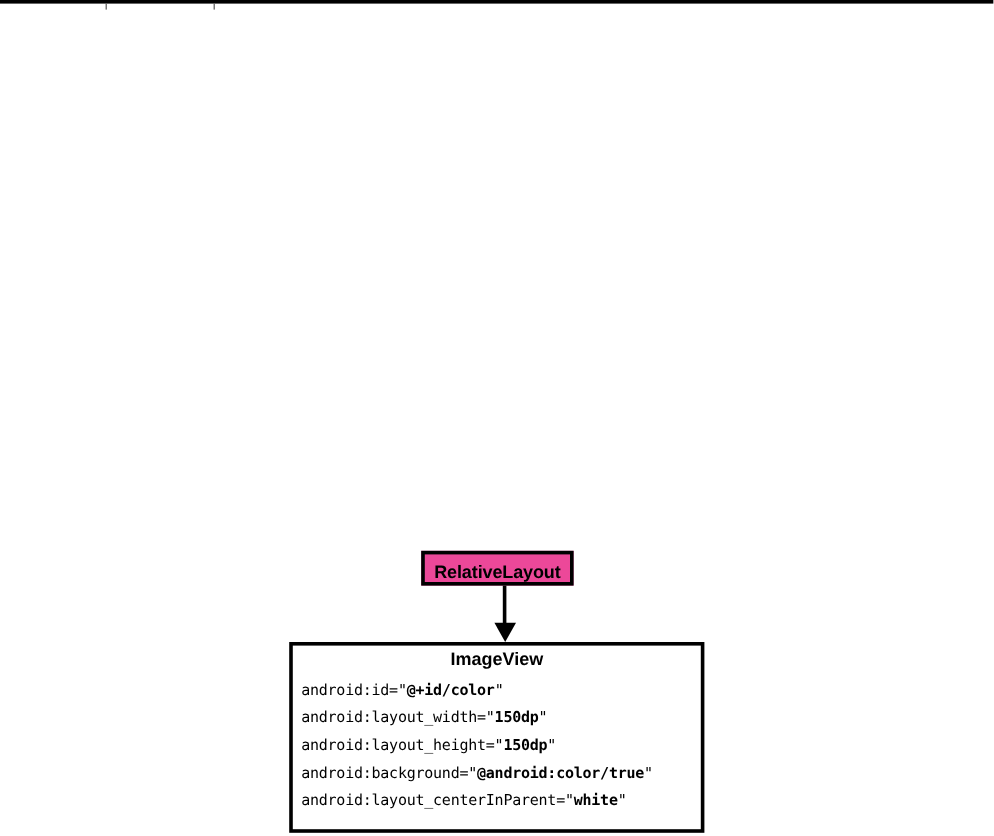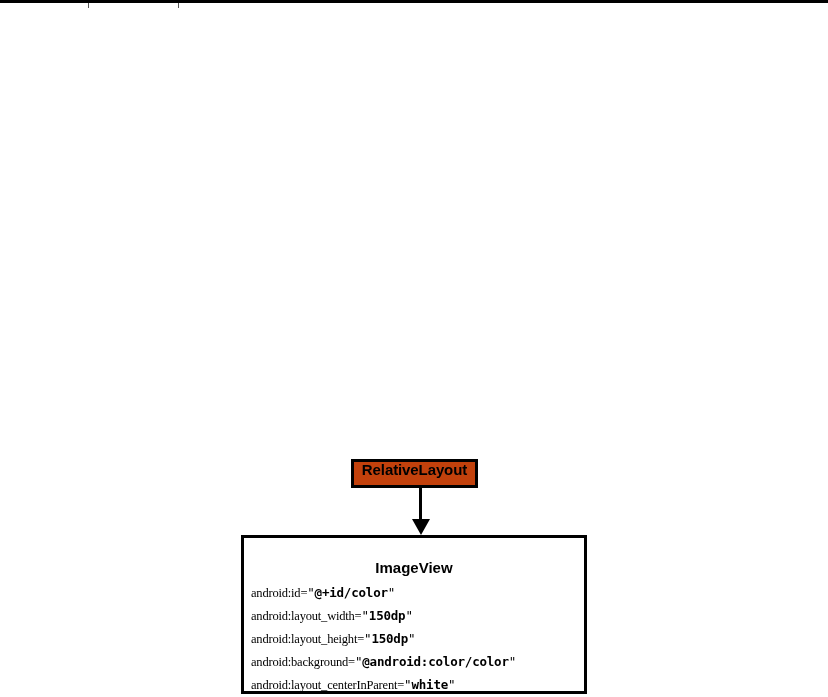--- a/index.html
+++ b/index.html
@@ -37,23 +37,23 @@
 
   
   .node-parent {
     position: absolute;
     left: 351px;
     top: 459px;
     width: 127px;
     height: 29px;
     box-sizing: border-box;
     border: 3px solid #000000;
-    background: #c2410c;
+    background: #ec4899;
     display: flex;
-    align-items: flex-start;
+    align-items: flex-end;
     justify-content: center;
   }
   .node-parent .node-title {
     font-size: 15px;
     font-weight: bold;
     letter-spacing: -0.1px;
     line-height: 1;
     white-space: nowrap;
   }
 
@@ -87,21 +87,21 @@
   
   .node-child {
     position: absolute;
     left: 241px;
     top: 535px;
     width: 346px;
     height: 159px;
     box-sizing: border-box;
     border: 3px solid #000000;
     background: #ffffff;
-    padding: 20px 0 0 0;
+    padding: 2px 0 0 0;
   }
   .node-child .node-title {
     font-size: 15px;
     font-weight: bold;
     text-align: center;
     line-height: 1.25;
     margin: 1px 0 3px 0;
     white-space: nowrap;
   }
   .attr-list {
@@ -111,21 +111,21 @@
   }
   .attr-row {
     font-family: "DejaVu Sans Mono", monospace;
     font-size: 12.5px;
     line-height: 23px;
     height: 23px;
     padding-left: 7px;
     white-space: nowrap;
     letter-spacing: -0.2px;
   }
-  .attr-row .attr-name { font-weight: normal; font-family: Liberation Serif, serif; }
+  .attr-row .attr-name { font-weight: normal; }
   .attr-row .attr-value { font-weight: bold; }
   .attr-row .q { font-weight: normal; }
 </style>
 </head>
 <body>
 
 <div class="top-rule"></div>
 <div class="top-tick t1"></div>
 <div class="top-tick t2"></div>
 
@@ -144,19 +144,19 @@
     <li class="attr-row">
       <span class="attr-name">android:id=</span><span class="q">"</span><span class="attr-value">@+id/color</span><span class="q">"</span>
     </li>
     <li class="attr-row">
       <span class="attr-name">android:layout_width=</span><span class="q">"</span><span class="attr-value">150dp</span><span class="q">"</span>
     </li>
     <li class="attr-row">
       <span class="attr-name">android:layout_height=</span><span class="q">"</span><span class="attr-value">150dp</span><span class="q">"</span>
     </li>
     <li class="attr-row">
-      <span class="attr-name">android:background=</span><span class="q">"</span><span class="attr-value">@android:color/color</span><span class="q">"</span>
+      <span class="attr-name">android:background=</span><span class="q">"</span><span class="attr-value">@android:color/true</span><span class="q">"</span>
     </li>
     <li class="attr-row">
       <span class="attr-name">android:layout_centerInParent=</span><span class="q">"</span><span class="attr-value">white</span><span class="q">"</span>
     </li>
   </ul>
 </div>
 
 </body></html>

